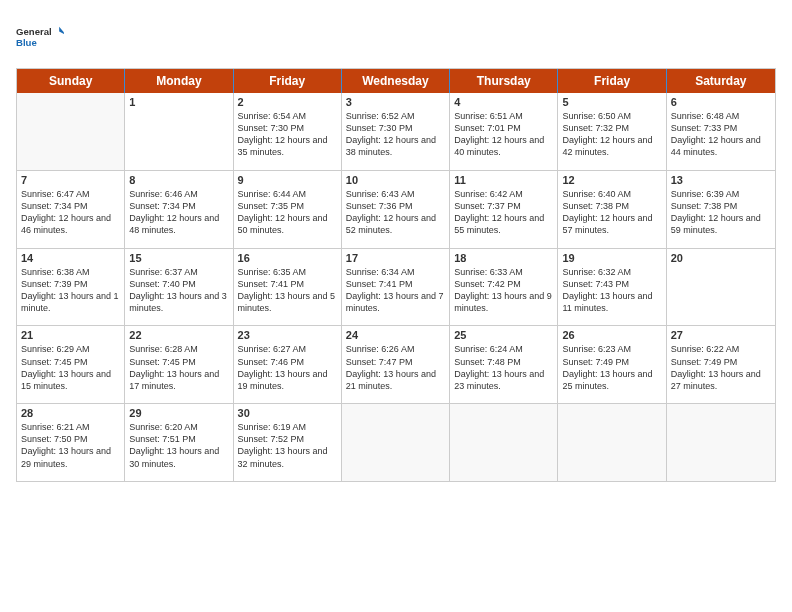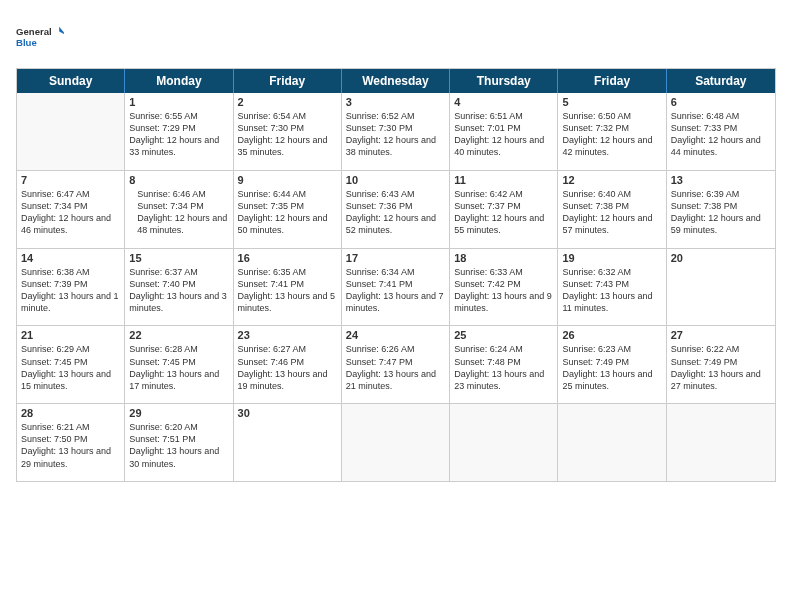--- a/index.html
+++ b/index.html
@@ -42,21 +42,21 @@
     }
     .calendar {
       flex: 1;
       display: flex;
       flex-direction: column;
       border: 1px solid #ccc;
     }
     .cal-header {
       display: grid;
       grid-template-columns: repeat(7, 1fr);
-      background: #0c4a6e;
+      background: #c2410c;
     }
     .cal-header-cell {
       color: #fff;
       font-size: 12px;
       font-weight: bold;
       padding: 5px 4px;
       text-align: center;
       border-right: 1px solid #3a8ad4;
     }
     .cal-header-cell:last-child { border-right: none; }
@@ -121,23 +121,20 @@
         <div class="cal-header-cell">Wednesday</div>
         <div class="cal-header-cell">Thursday</div>
         <div class="cal-header-cell">Friday</div>
         <div class="cal-header-cell">Saturday</div>
       </div>
     <div class="cal-body">
     <div class="cal-row">
           <div class="cal-cell empty"></div>
           <div class="cal-cell">
             <div class="day-num">1</div>
-            <div class="cell-text" style="white-space: pre-line;">Sunrise: 6:55 AM
-Sunset: 7:29 PM
-Daylight: 12 hours and 33 minutes.</div>
           </div>
           <div class="cal-cell">
             <div class="day-num">2</div>
             <div class="cell-text" style="white-space: pre-line;">Sunrise: 6:54 AM
 Sunset: 7:30 PM
 Daylight: 12 hours and 35 minutes.</div>
           </div>
           <div class="cal-cell">
             <div class="day-num">3</div>
             <div class="cell-text" style="white-space: pre-line;">Sunrise: 6:52 AM
@@ -165,21 +162,21 @@
         </div>
         <div class="cal-row">
           <div class="cal-cell">
             <div class="day-num">7</div>
             <div class="cell-text" style="white-space: pre-line;">Sunrise: 6:47 AM
 Sunset: 7:34 PM
 Daylight: 12 hours and 46 minutes.</div>
           </div>
           <div class="cal-cell">
             <div class="day-num">8</div>
-            <div class="cell-text" style="white-space: pre-line; margin-left: 8px;">Sunrise: 6:46 AM
+            <div class="cell-text" style="white-space: pre-line;">Sunrise: 6:46 AM
 Sunset: 7:34 PM
 Daylight: 12 hours and 48 minutes.</div>
           </div>
           <div class="cal-cell">
             <div class="day-num">9</div>
             <div class="cell-text" style="white-space: pre-line;">Sunrise: 6:44 AM
 Sunset: 7:35 PM
 Daylight: 12 hours and 50 minutes.</div>
           </div>
           <div class="cal-cell">
@@ -300,20 +297,23 @@
 Daylight: 13 hours and 29 minutes.</div>
           </div>
           <div class="cal-cell">
             <div class="day-num">29</div>
             <div class="cell-text" style="white-space: pre-line;">Sunrise: 6:20 AM
 Sunset: 7:51 PM
 Daylight: 13 hours and 30 minutes.</div>
           </div>
           <div class="cal-cell">
             <div class="day-num">30</div>
+            <div class="cell-text" style="white-space: pre-line;">Sunrise: 6:19 AM
+Sunset: 7:52 PM
+Daylight: 13 hours and 32 minutes.</div>
           </div>
           <div class="cal-cell empty"></div>
           <div class="cal-cell empty"></div>
           <div class="cal-cell empty"></div>
           <div class="cal-cell empty"></div>
         </div>
       </div>
   </div>
 </div>
 

